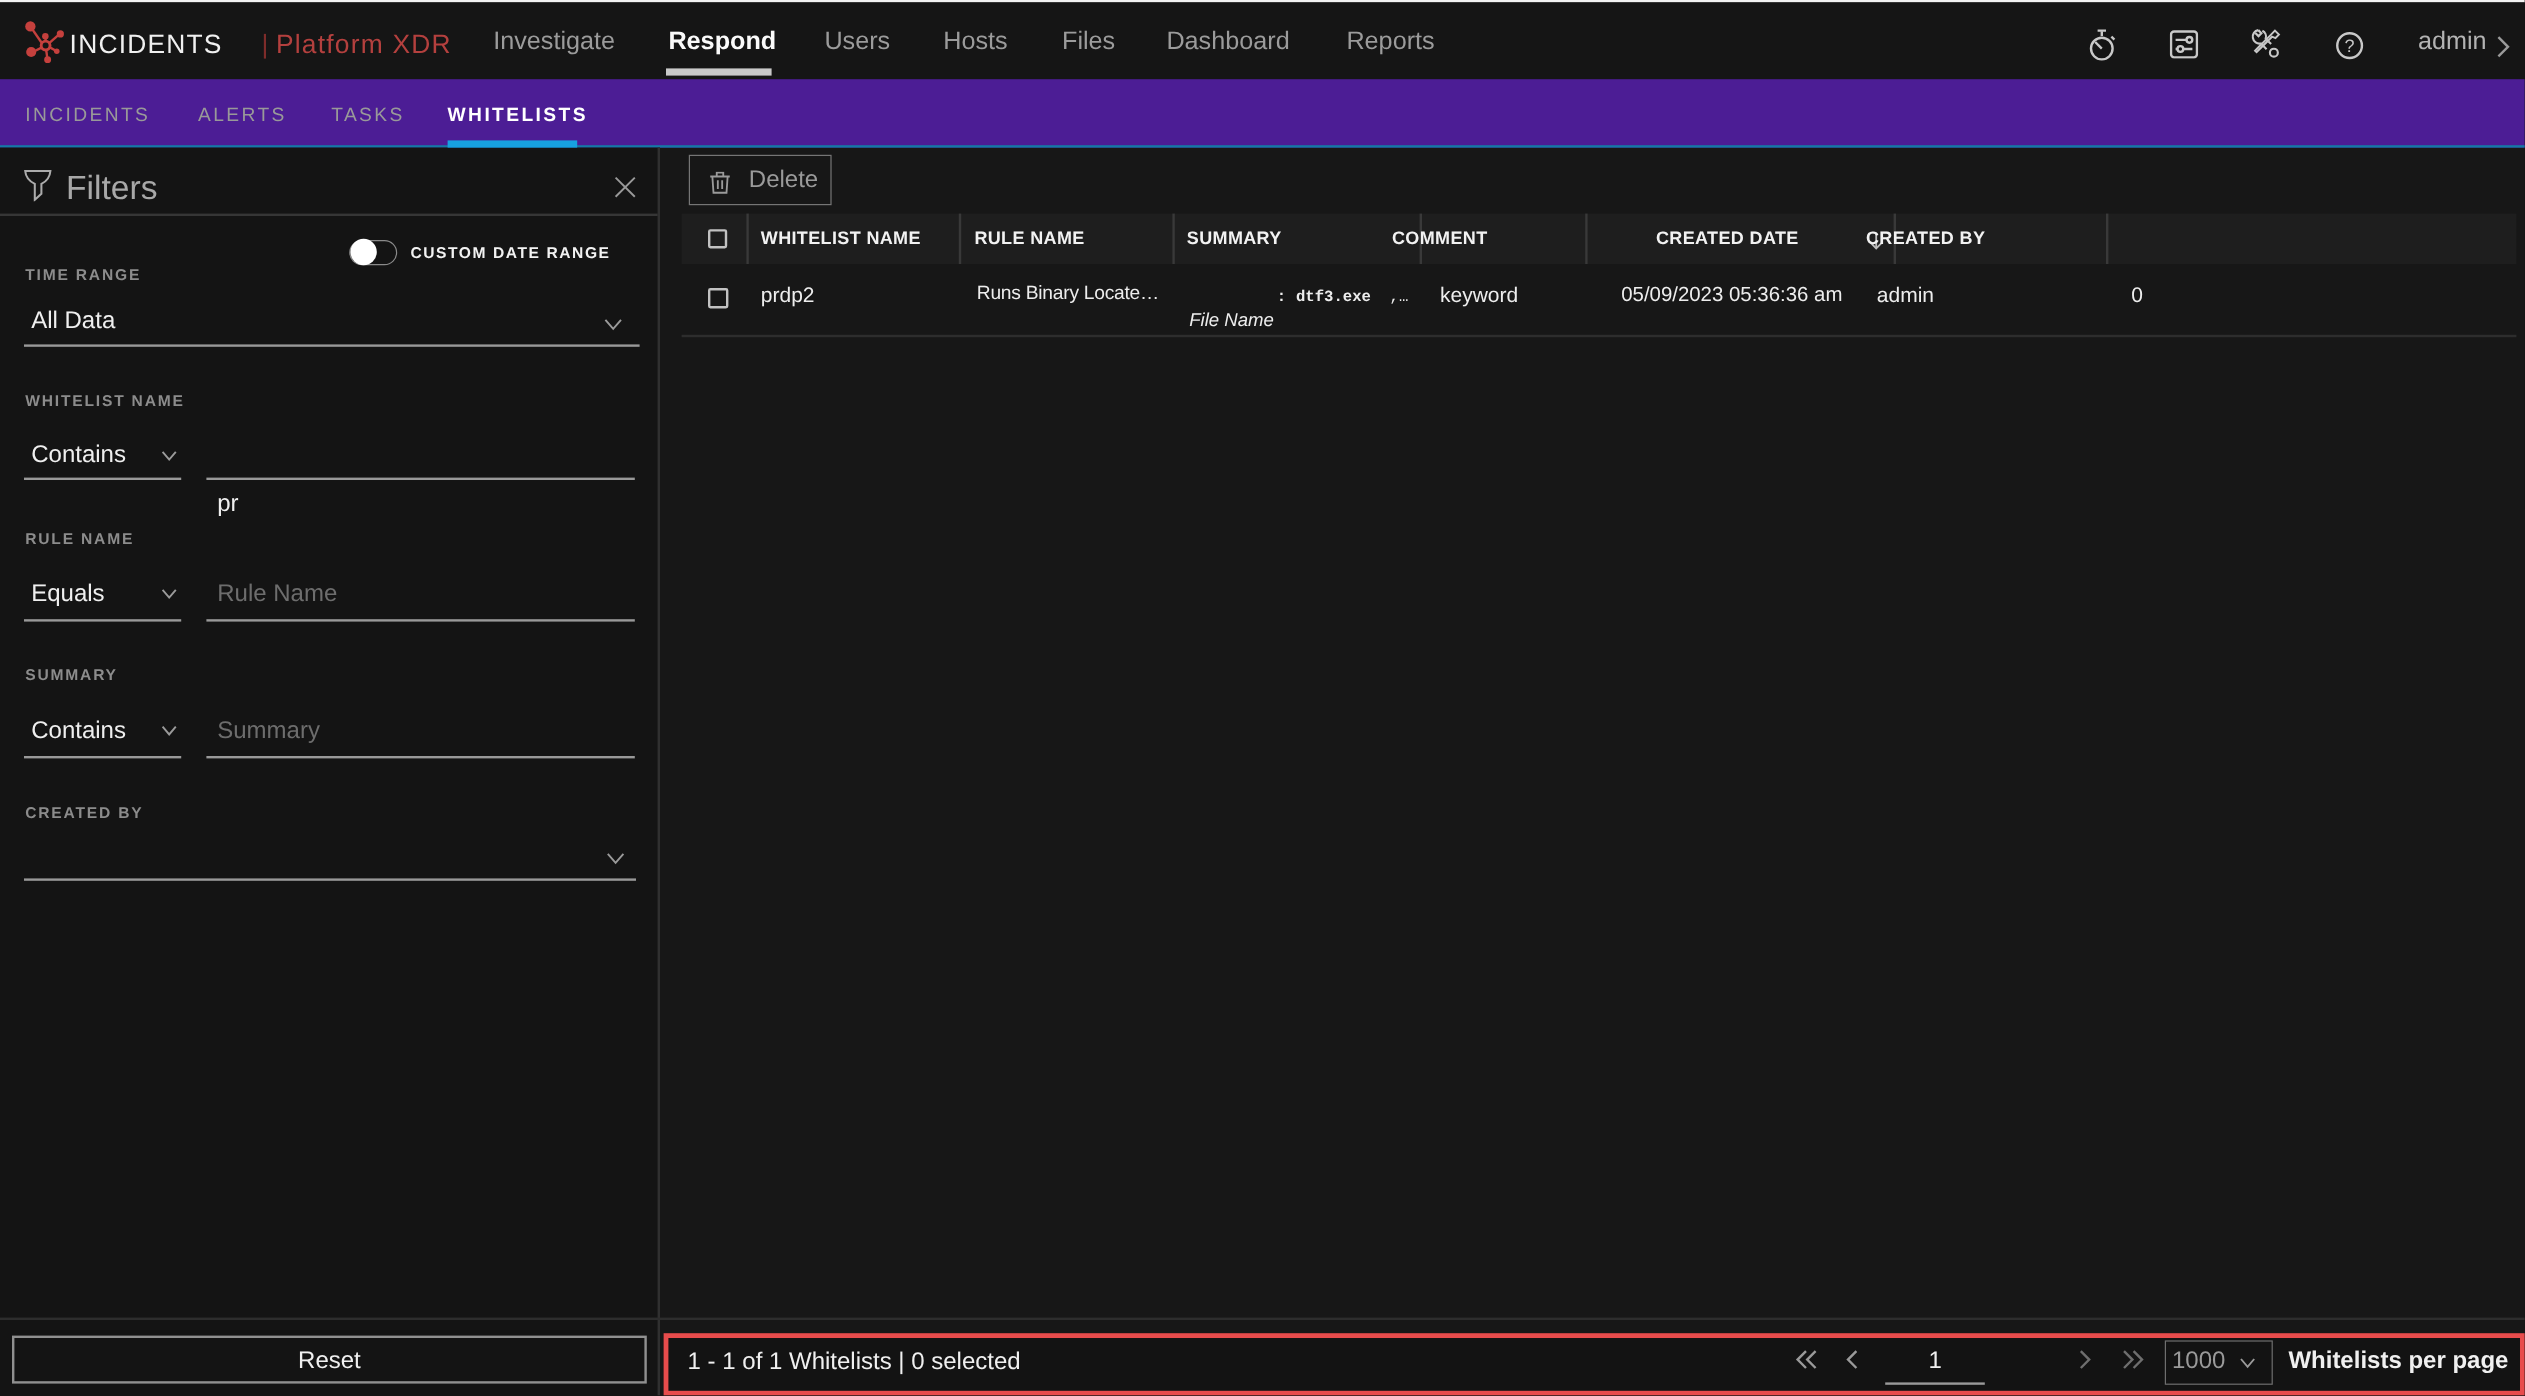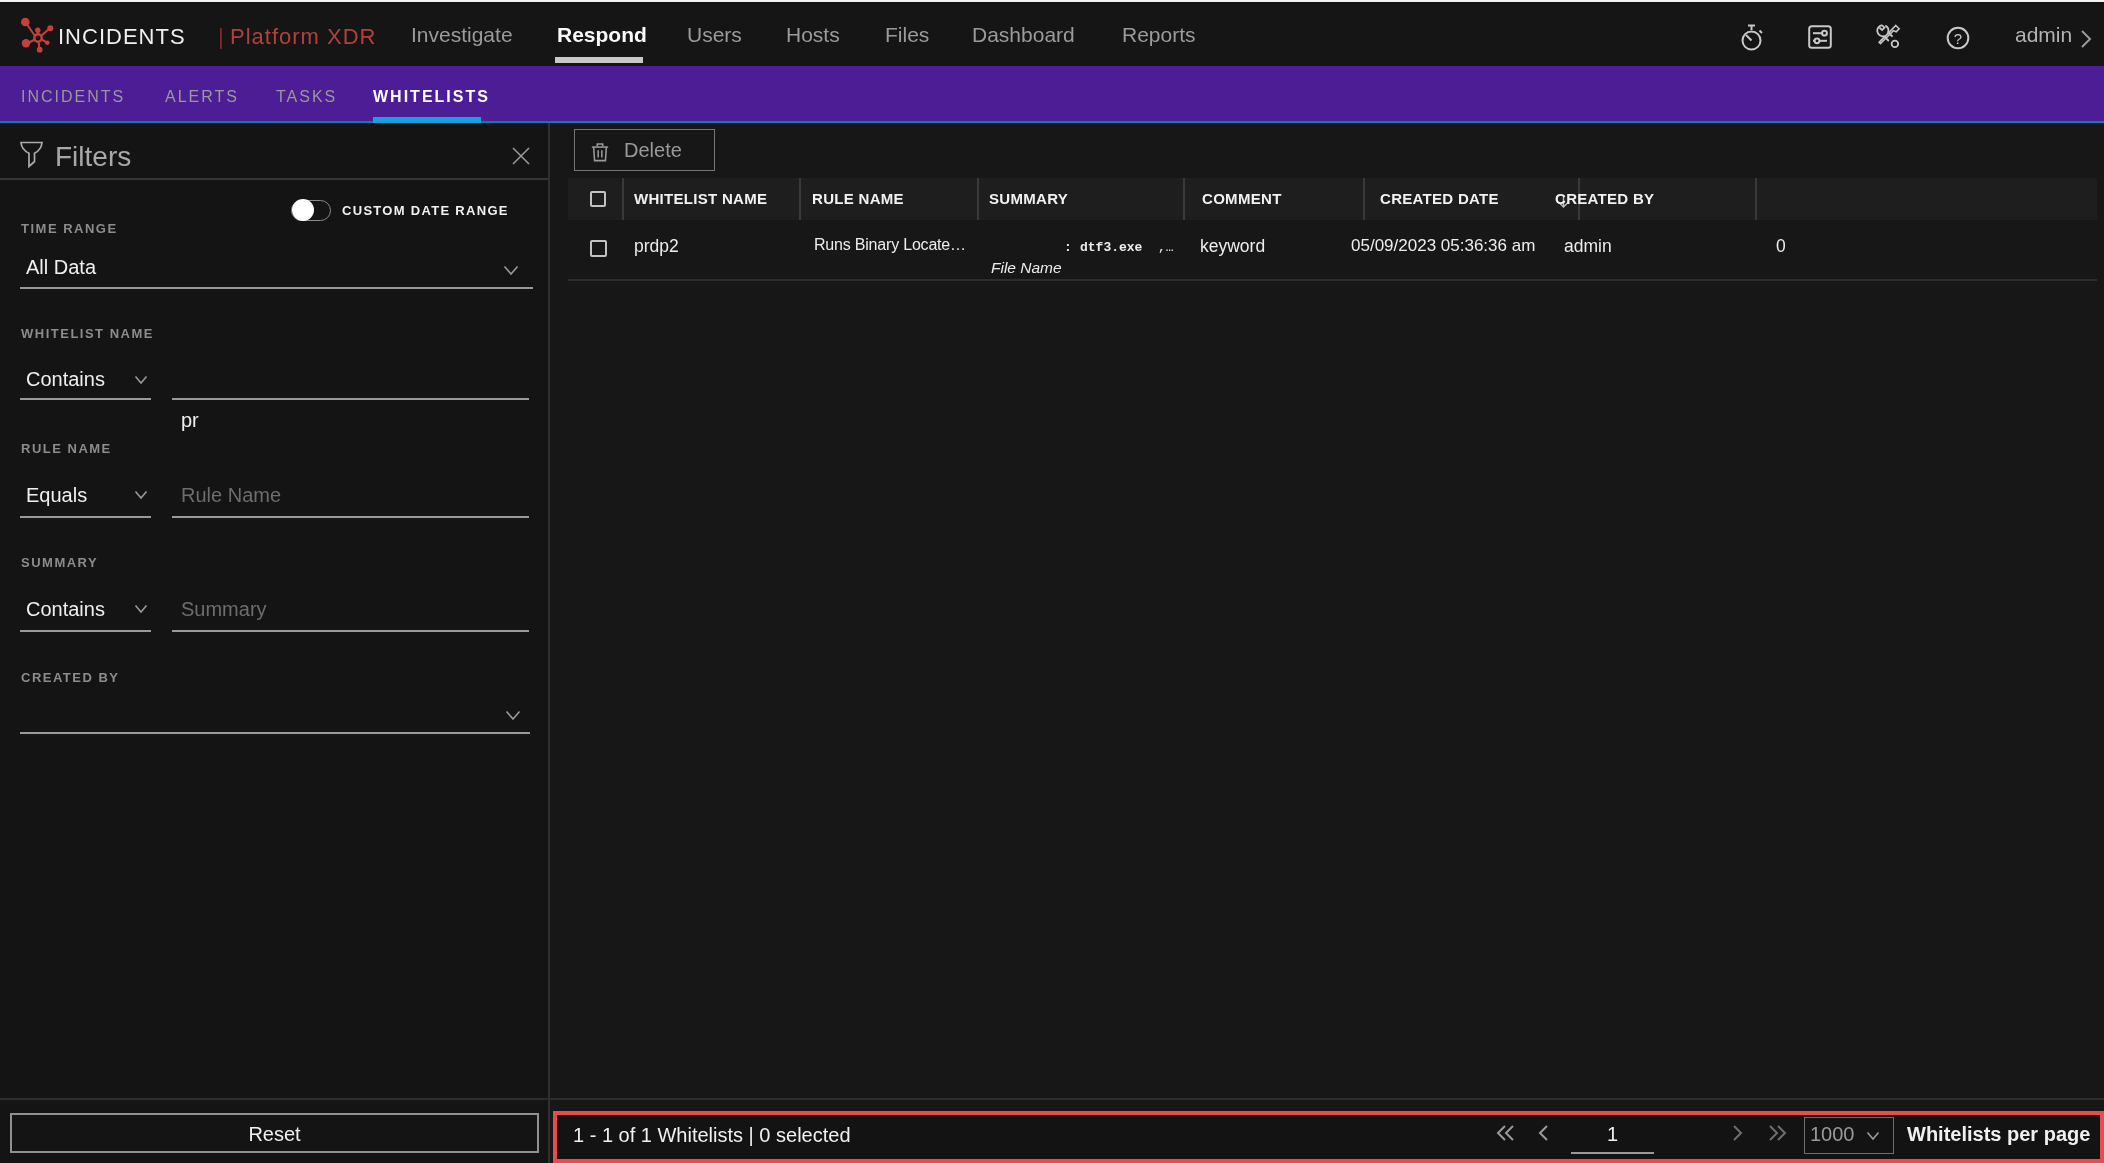--- a/index.html
+++ b/index.html
@@ -35,21 +35,21 @@
 #toggle { left:291px; top:200px; width:40px; height:21px; border:1.5px solid #8a8a8a; border-radius:11px; }
 #toggle-knob { left:291.5px; top:199px; width:22px; height:22px; border-radius:50%; background:#fff; }
 #cdr-label { left:342px; top:203px; font-size:13px; font-weight:700; color:#f2f2f2; letter-spacing:1.3px; }
 
 
 #bottomline { left:0; top:1098px; width:2104px; height:2px; background:#2d2d2d; }
 #resetbtn { left:10px; top:1113px; width:529px; height:40px; border:2px solid #909090; }
 #resetbtn span { position:absolute; left:0; top:8px; width:100%; text-align:center; font-size:20px; color:#f0f0f0; }
 
 
-#deletebtn { left:574px; top:129px; width:141px; height:42px; border:1.5px solid #757575; }
+#deletebtn { left:574px; top:129px; width:119px; height:42px; border:1.5px solid #757575; }
 #deletebtn span { position:absolute; left:49px; top:9px; font-size:20px; color:#9a9a9a; }
 
 #thead { left:568px; top:178px; width:1529px; height:42px; background:#1e1e1e; }
 .th { position:absolute; top:0; height:42px; border-right:2px solid #393939; }
 .th span { position:absolute; top:12px; font-size:15px; font-weight:700; color:#f2f2f2; letter-spacing:0.3px; white-space:nowrap; }
 .cb { position:absolute; width:16px; height:16px; border:2px solid #c2c2c2; border-radius:2px; background:transparent; }
 
 #row { left:568px; top:220px; width:1529px; height:61px; border-bottom:2px solid #2d2d2d; }
 .td { position:absolute; top:16px; font-size:17.5px; color:#ededed; white-space:nowrap; }
 
@@ -230,21 +230,21 @@
       </div>
     <div class="th" style="left:56px; width:177px;">
         <span style="left:10px;">WHITELIST NAME</span>
       </div>
     <div class="th" style="left:233px; width:178px;">
         <span style="left:11px;">RULE NAME</span>
       </div>
     <div class="th" style="left:411px; width:206px;">
         <span style="left:10px;">SUMMARY</span>
       </div>
-    <div class="th" style="left:624px; width:173px;">
+    <div class="th" style="left:582px; width:173px;">
         <span style="left:10px;">COMMENT</span>
       </div>
     <div class="th" style="left:803px; width:209px;text-align:right;">
       <span style="left:9px;">CREATED DATE</span>
       <svg style="position:absolute; left:186px; top:16px;" width="13" height="15" viewBox="0 0 13 15">
         <g stroke="#bdbdbd" stroke-width="1.5" fill="none">
           <line x1="6.5" y1="1" x2="6.5" y2="12.5"></line>
           <polyline points="1.5,8 6.5,13 11.5,8"></polyline>
         </g>
       </svg>

